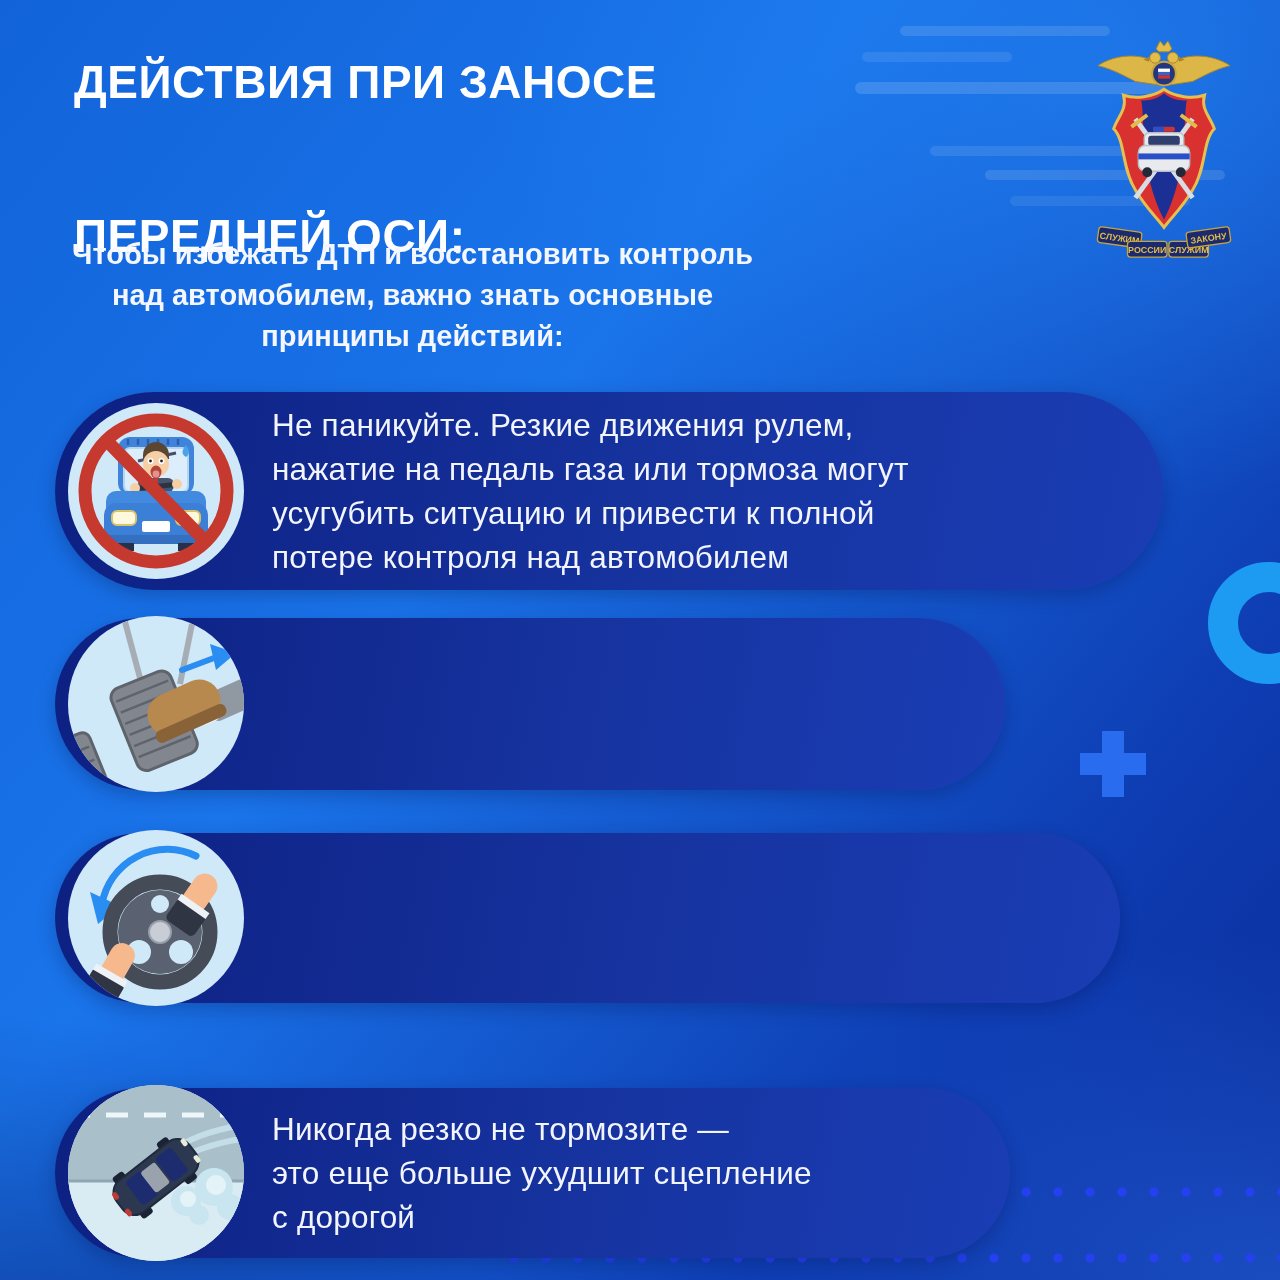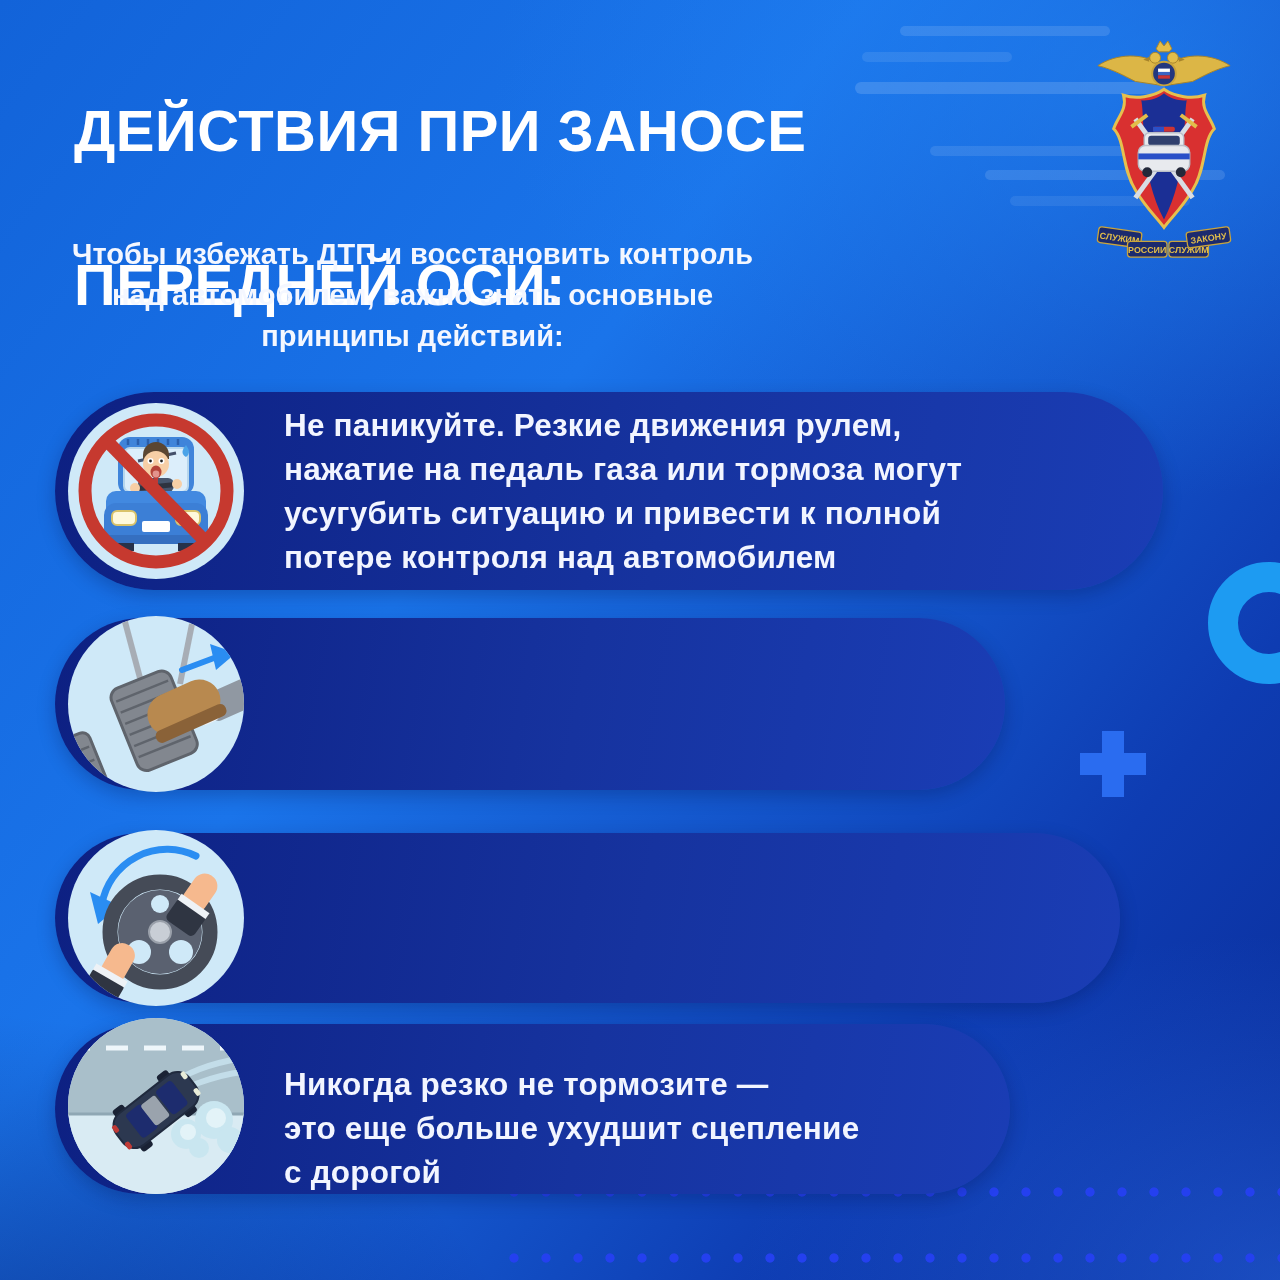--- a/index.html
+++ b/index.html
@@ -15,34 +15,34 @@
   .ring{position:absolute;left:1208px;top:562px;width:122px;height:122px;box-sizing:border-box;
         border:30px solid #1d9bf2;border-radius:50%;}
   .plus{position:absolute;left:1080px;top:731px;width:66px;height:66px;}
   .plus::before{content:"";position:absolute;left:0;top:22px;width:66px;height:22px;background:#2a6cf0;}
   .plus::after{content:"";position:absolute;left:22px;top:0;width:22px;height:66px;background:#2a6cf0;}
   .dots{position:absolute;left:508px;width:772px;height:12px;
         background:radial-gradient(circle at 6px 6px,#2440ef 4.2px,rgba(0,0,0,0) 5px);
         background-size:32px 12px;background-repeat:repeat-x;}
   .dots.r1{top:1186px}.dots.r2{top:1252px}
   .title{position:absolute;left:74px;top:44px;color:#ffffff;font-weight:800;
-         font-size:58px;line-height:77px;letter-spacing:.5px;white-space:pre;margin-top:48px;}
+         font-size:46px;line-height:77px;letter-spacing:.5px;white-space:pre;}
   .emblem{position:absolute;left:1090px;top:34px;width:148px;height:232px;}
   .intro{position:absolute;left:72px;top:234px;color:#f4f7ff;font-weight:700;
          font-size:29px;line-height:41px;white-space:pre-line;text-align:center;}
   .pill{position:absolute;left:55px;border-radius:110px;display:flex;align-items:center;
         background:linear-gradient(100deg,#0d2082 0%,#16339f 55%,#1a3db5 100%);
         box-shadow:0 6px 18px rgba(4,12,60,.25);}
   .pill .badge{flex:0 0 auto;width:176px;height:176px;margin-left:13px;}
-  .pill .txt{color:#f2f5ff;font-weight:700;font-size:31.5px;line-height:44px;
-             margin-left:40px;white-space:pre-line;letter-spacing:.2px;}
+  .pill .txt{color:#f2f5ff;font-weight:400;font-size:31.5px;line-height:44px;
+             margin-left:28px;white-space:pre-line;letter-spacing:.2px;}
   .p1{top:392px;width:1108px;height:198px;}
   .p2{top:618px;width:950px;height:172px;}
   .p3{top:833px;width:1065px;height:170px;}
-  .p4{top:1024px;width:955px;height:170px;align-items:flex-end;}
+  .p4{top:1088px;width:955px;height:170px;}
 </style>
 </head>
 <body>
 
 <div class="canvas">
 
   <div>
     <div class="streak" style="left:900px;top:26px;width:210px;height:10px"></div>
     <div class="streak" style="left:862px;top:52px;width:150px;height:10px;background:rgba(255,255,255,.09)"></div>
     <div class="streak" style="left:855px;top:82px;width:310px;height:12px;background:rgba(255,255,255,.14)"></div>

